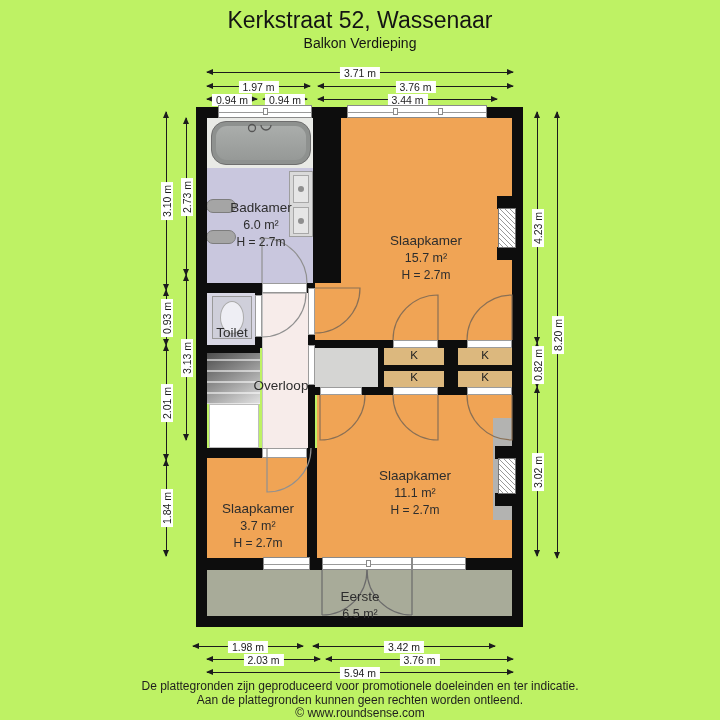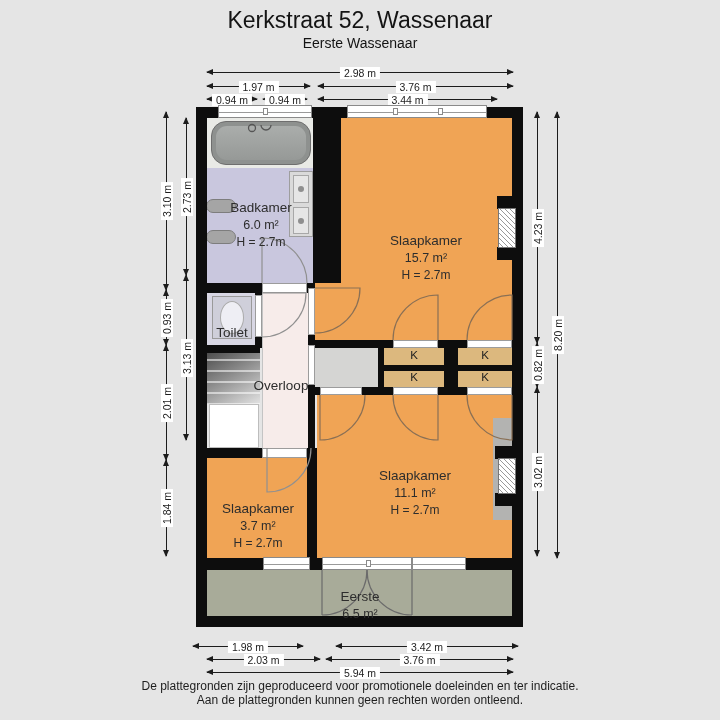--- a/index.html
+++ b/index.html
@@ -1,16 +1,16 @@
 <!DOCTYPE html>
 <html><head>
 <meta charset="utf-8">
 <style>
   html,body{margin:0;padding:0;background:#fff;}
-  #canvas{position:relative;width:720px;height:720px;background:#e5e5e5;
+  #canvas{position:relative;width:720px;height:720px;background:#bef264;
           font-family:"Liberation Sans",sans-serif;overflow:hidden;}
   .ttl{position:absolute;left:0;right:0;text-align:center;color:#141414;}
   
   .wall{position:absolute;background:#0d0d0d;}
   .floor{position:absolute;}
   .win{position:absolute;background:#fff;border:1px solid #8a8a8a;box-sizing:border-box;}
   .winline{position:absolute;left:0;right:0;top:50%;height:1px;background:#9a9a9a;}
   .mul{position:absolute;top:2px;width:5px;height:7px;background:#fff;border:1px solid #8a8a8a;box-sizing:border-box;}
   .jamb{position:absolute;background:#fff;border:1px solid #9c9c9c;box-sizing:border-box;}
   .hatch{position:absolute;background:repeating-linear-gradient(45deg,#fff 0 2.5px,#999 2.5px 3.5px);border:1px solid #777;box-sizing:border-box;}
@@ -50,21 +50,21 @@
   .arcs{position:absolute;left:0;top:0;z-index:25;}
   .z1{z-index:1}.z2{z-index:2}.z3{z-index:10}.z4{z-index:20}
   .foot{position:absolute;left:0;right:0;text-align:center;font-size:12px;color:#1e1e1e;}
 </style>
 </head>
 <body>
 
 <div id="canvas">
 
   <div class="ttl" style="top:7px;font-size:23px;">Kerkstraat 52, Wassenaar</div>
-  <div class="ttl" style="top:35px;font-size:14px;">Eerste Wassenaar</div>
+  <div class="ttl" style="top:35px;font-size:14px;">Balkon Verdieping</div>
 
   <div class="floor z1" style="left:207px;top:118px;width:106px;height:165px;background:#c9c7de;"></div>
   <div class="floor z1" style="left:315px;top:118px;width:197px;height:222px;background:#f0a455;"></div>
   <div class="floor z1" style="left:207px;top:293px;width:48px;height:52px;background:#d8d7e4;"></div>
   <div class="floor z1" style="left:262px;top:283px;width:46px;height:175px;background:#f7ecea;border-left:1px solid #c4c4c4;"></div>
   <div class="floor z1" style="left:315px;top:348px;width:63px;height:39px;background:#d5d5d3;"></div>
   <div class="floor z1" style="left:384px;top:348px;width:60px;height:17px;background:#dcb87e;"></div>
   <div class="floor z1" style="left:458px;top:348px;width:54px;height:17px;background:#dcb87e;"></div>
   <div class="floor z1" style="left:384px;top:371px;width:60px;height:16px;background:#dcb87e;"></div>
   <div class="floor z1" style="left:458px;top:371px;width:54px;height:16px;background:#dcb87e;"></div>
@@ -217,21 +217,21 @@
     <div class="ar">6.5 m²</div>
   </div>
   <div class="klabel" style="left:414px;top:349px;">K</div>
   <div class="klabel" style="left:485px;top:349px;">K</div>
   <div class="klabel" style="left:414px;top:371px;">K</div>
   <div class="klabel" style="left:485px;top:371px;">K</div>
 
   <div class="dimh" style="left:207px;top:72px;width:306px;">
       <i class="al"></i>
       <i class="ar2"></i>
-      <span class="dlab">2.98 m</span>
+      <span class="dlab">3.71 m</span>
     </div>
   <div class="dimh" style="left:207px;top:86px;width:103px;">
       <i class="al"></i>
       <i class="ar2"></i>
       <span class="dlab">1.97 m</span>
     </div>
   <div class="dimh" style="left:318px;top:86px;width:195px;">
       <i class="al"></i>
       <i class="ar2"></i>
       <span class="dlab">3.76 m</span>
@@ -250,21 +250,21 @@
       <i class="al"></i>
       <i class="ar2"></i>
       <span class="dlab">3.44 m</span>
     </div>
 
   <div class="dimh" style="left:193px;top:646px;width:110px;">
       <i class="al"></i>
       <i class="ar2"></i>
       <span class="dlab">1.98 m</span>
     </div>
-  <div class="dimh" style="left:336px;top:646px;width:182px;">
+  <div class="dimh" style="left:313px;top:646px;width:182px;">
       <i class="al"></i>
       <i class="ar2"></i>
       <span class="dlab">3.42 m</span>
     </div>
   <div class="dimh" style="left:207px;top:659px;width:113px;">
       <i class="al"></i>
       <i class="ar2"></i>
       <span class="dlab">2.03 m</span>
     </div>
   <div class="dimh" style="left:326px;top:659px;width:187px;">
@@ -325,14 +325,15 @@
       <span class="dlab">3.02 m</span>
     </div>
   <div class="dimv" style="left:557px;top:112px;height:446px;">
       <i class="at"></i>
       <i class="ab"></i>
       <span class="dlab">8.20 m</span>
     </div>
 
   <div class="foot" style="top:679px;">De plattegronden zijn geproduceerd voor promotionele doeleinden en ter indicatie.</div>
   <div class="foot" style="top:693px;">Aan de plattegronden kunnen geen rechten worden ontleend.</div>
+  <div class="foot" style="top:706px;">© www.roundsense.com</div>
 
 </div>
 
 </body></html>

